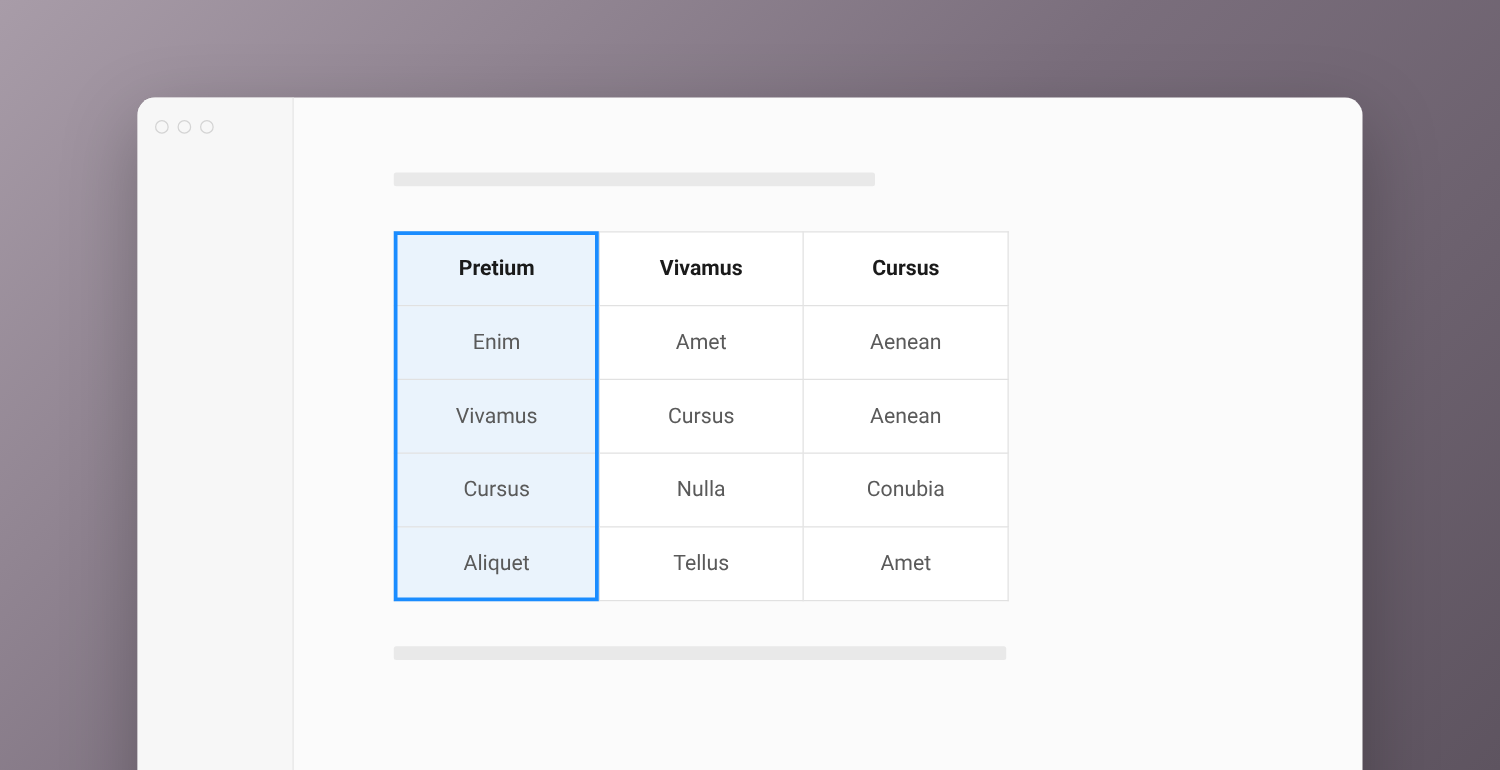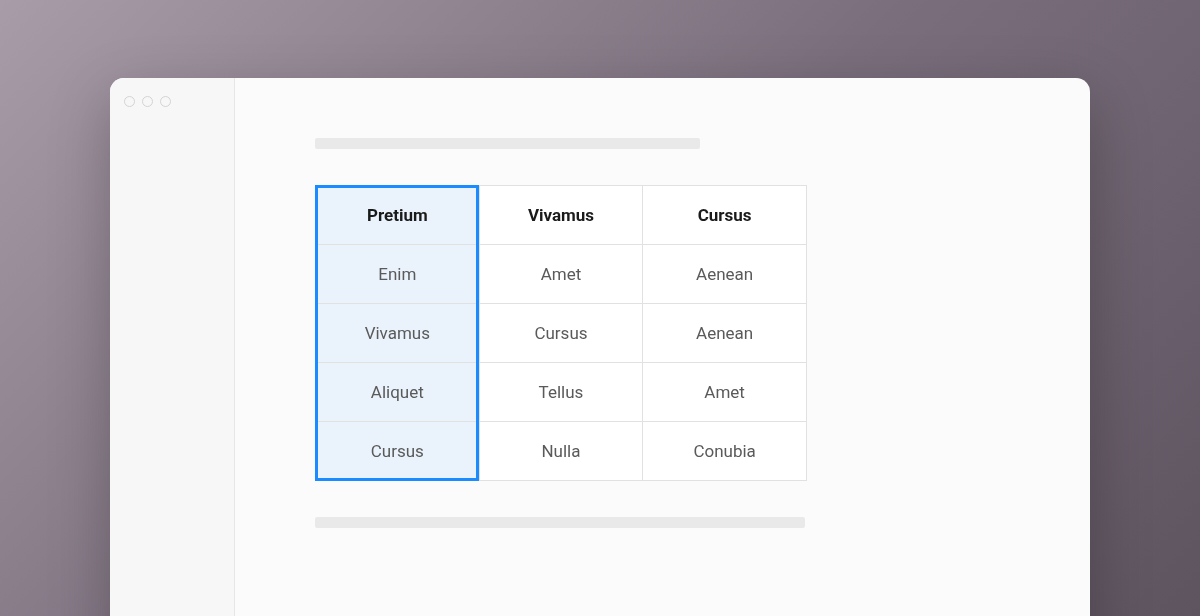--- a/index.html
+++ b/index.html
@@ -139,28 +139,28 @@
             <td class="selected">Enim</td>
             <td>Amet</td>
             <td>Aenean</td>
           </tr>
           <tr>
             <td class="selected">Vivamus</td>
             <td>Cursus</td>
             <td>Aenean</td>
           </tr>
           <tr>
+            <td class="selected">Cursus</td>
+            <td>Nulla</td>
+            <td>Conubia</td>
+          </tr>
+          <tr>
             <td class="selected">Aliquet</td>
             <td>Tellus</td>
             <td>Amet</td>
-          </tr>
-          <tr>
-            <td class="selected">Cursus</td>
-            <td>Nulla</td>
-            <td>Conubia</td>
           </tr>
         </tbody>
       </table>
       <div class="selection-outline"></div>
     </div>
 
     <div class="placeholder-bar bottom"></div>
   </div>
 </div>
 

